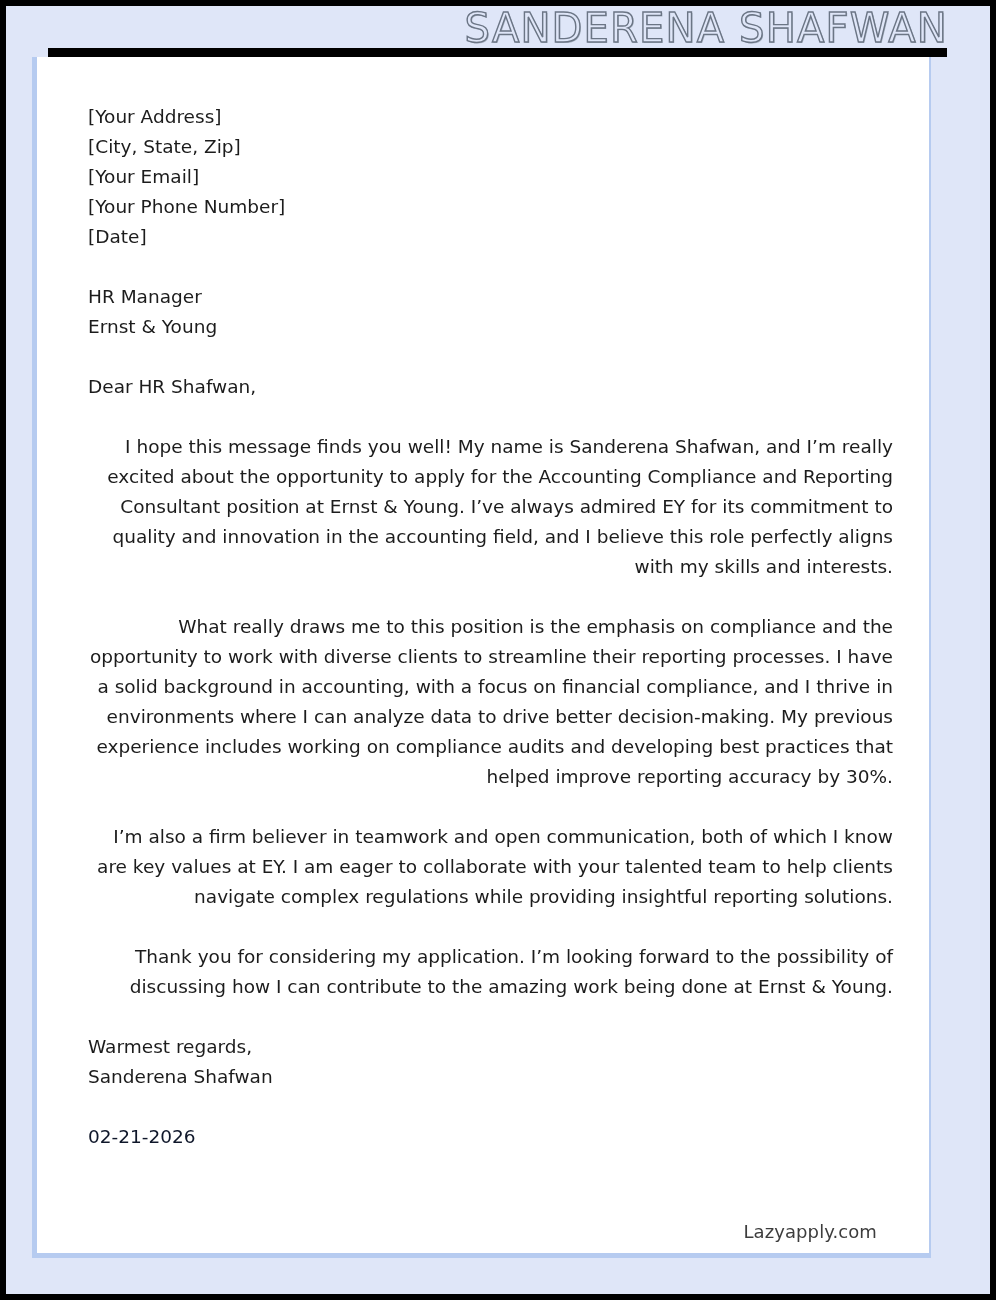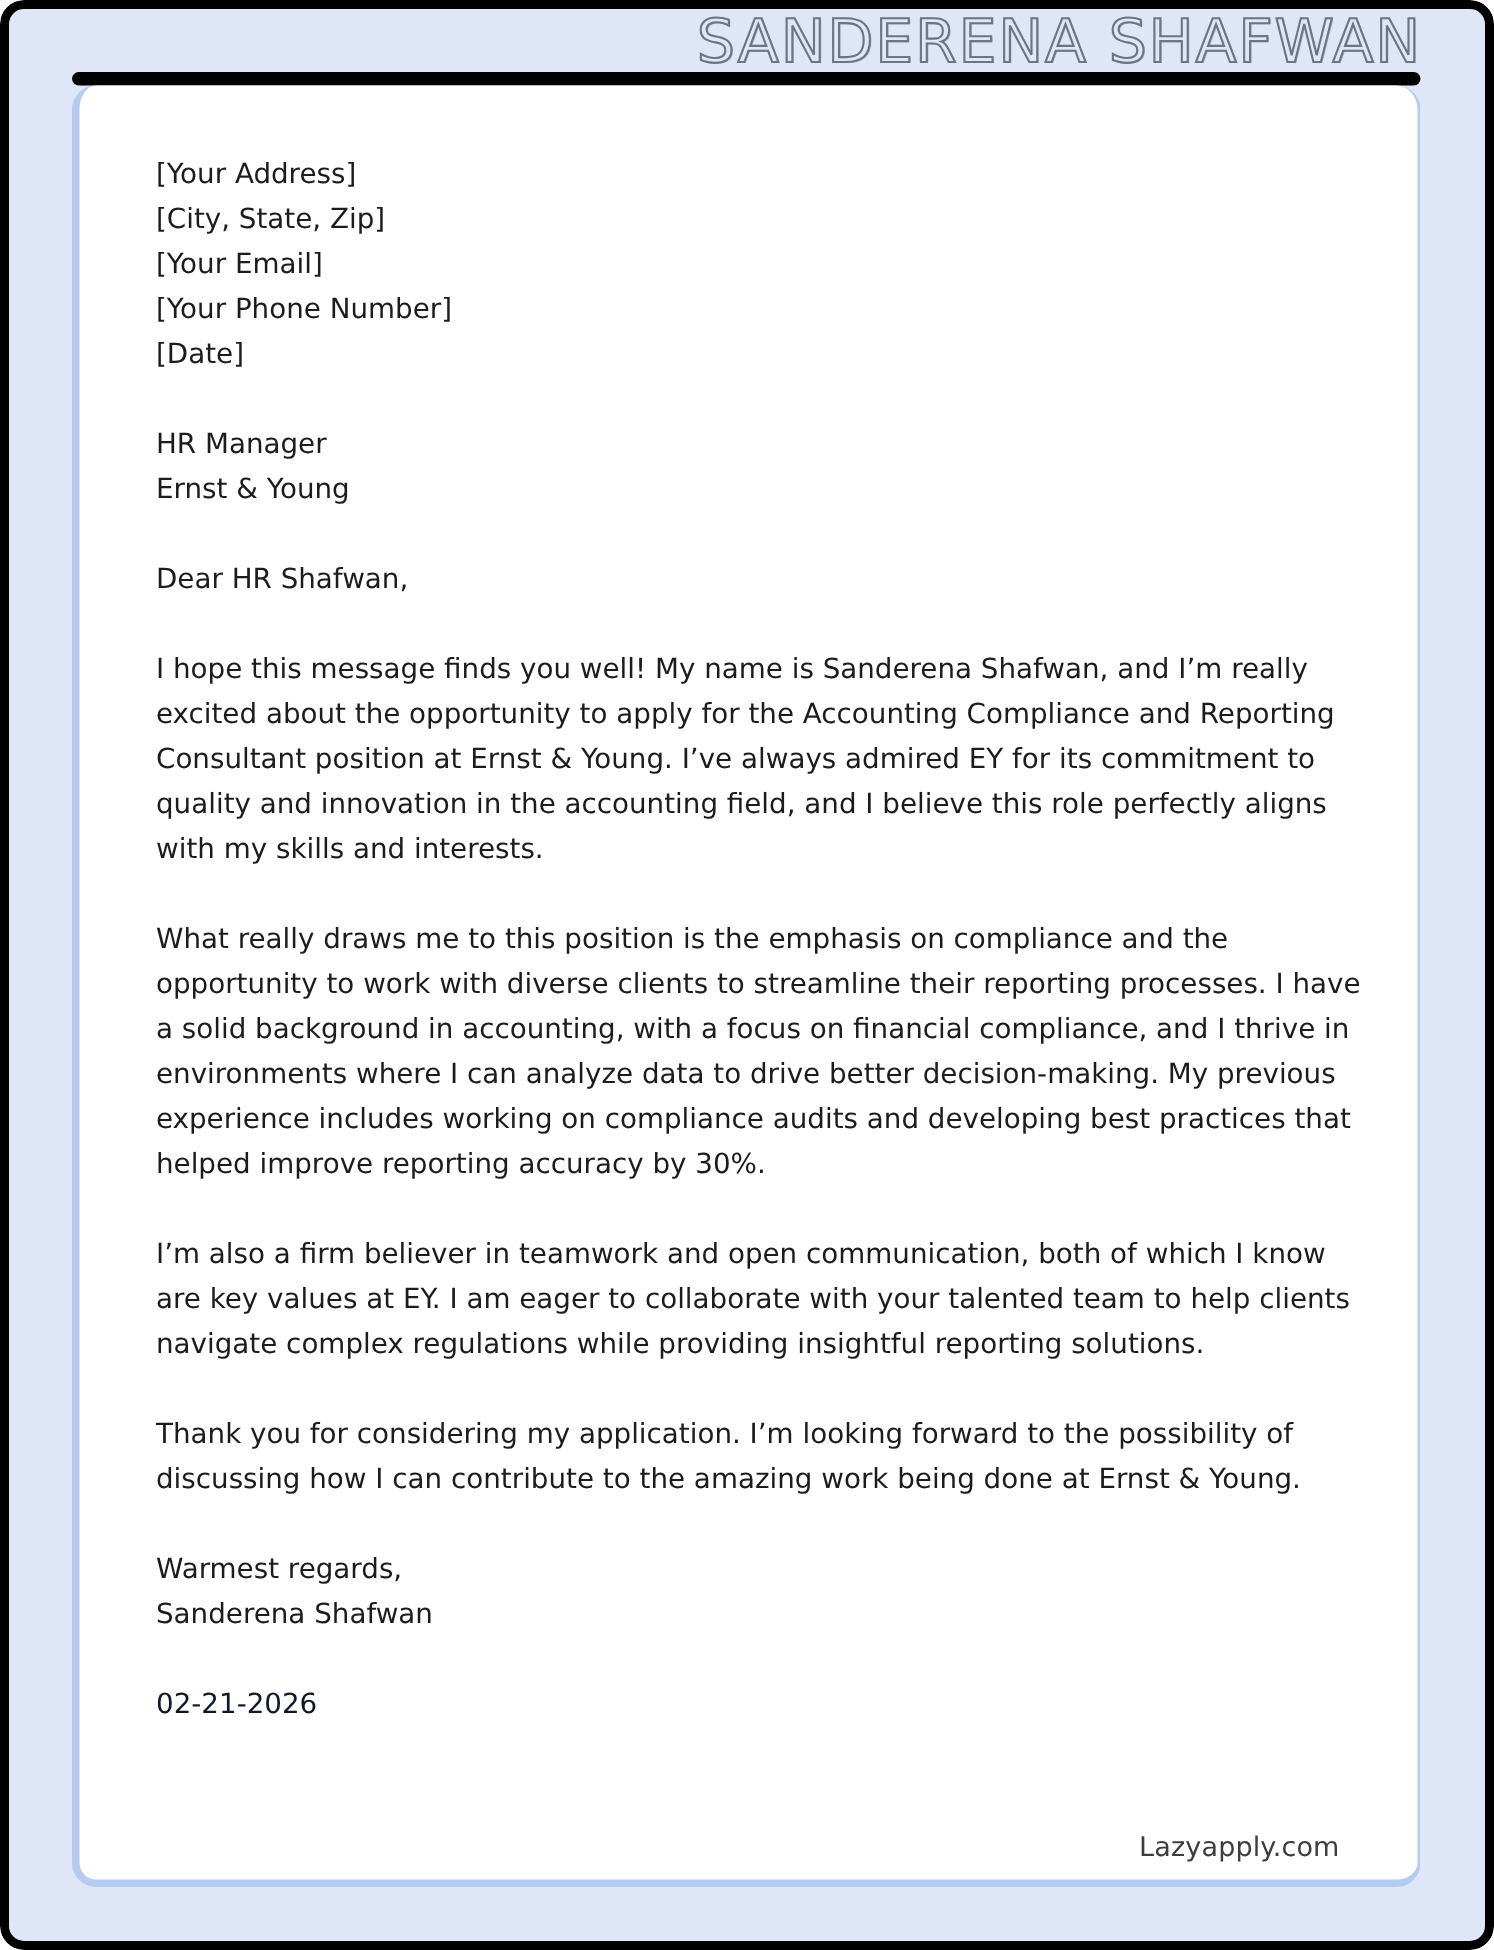--- a/index.html
+++ b/index.html
@@ -1,15 +1,15 @@
 <!DOCTYPE html>
 <html><head>
 <meta charset="utf-8">
 <style>
-  * { box-sizing: border-box; margin: 0; padding: 0; border-radius: 16px; }
+  * { box-sizing: border-box; margin: 0; padding: 0; }
 
   html, body {
     width: 996px;
     height: 1300px;
     overflow: hidden;
   }
 
   body {
     font-family: "DejaVu Sans", "Liberation Sans", sans-serif;
     background: #ffffff;
@@ -55,21 +55,21 @@
     left: 42px;
     top: 42px;
     width: 899px;
     height: 9px;
     background: #000000;
   }
 
   
   .sheet {
     position: absolute;
-    left: 42px;
+    left: 26px;
     top: 51px;
     width: 899px;
     height: 1201px;
     background: #ffffff;
     border-left: 5px solid #b6cbf0;
     border-right: 2px solid #b6cbf0;
     border-bottom: 5px solid #b6cbf0;
     overflow: hidden;
   }
 
@@ -90,21 +90,21 @@
     font-weight: 400;
   }
 
   .block {
     margin-bottom: 30px;
   }
 
   .block:last-child { margin-bottom: 0; }
 
   .letter-para {
-    text-align: left;
+    text-align: right;
   }
 
   .date-stamp {
     font-family: "DejaVu Sans", "Liberation Sans", sans-serif;
     font-size: 18.5px;
     line-height: 30px;
     color: #0f172a;
     font-weight: 400;
   }
 

